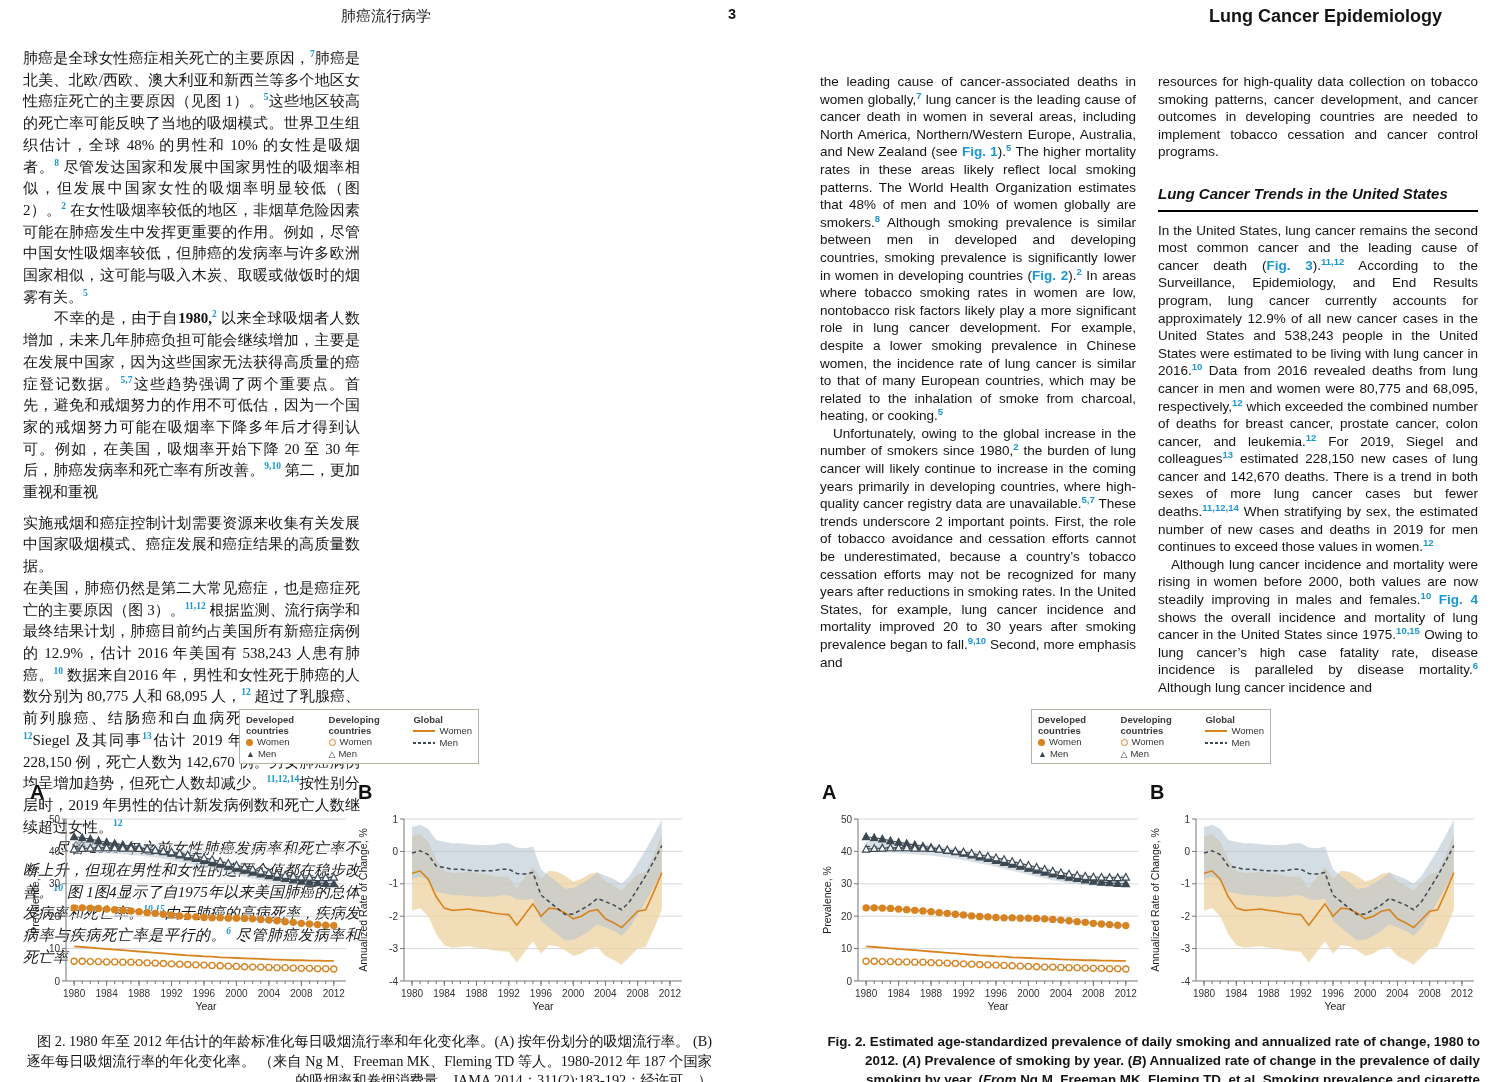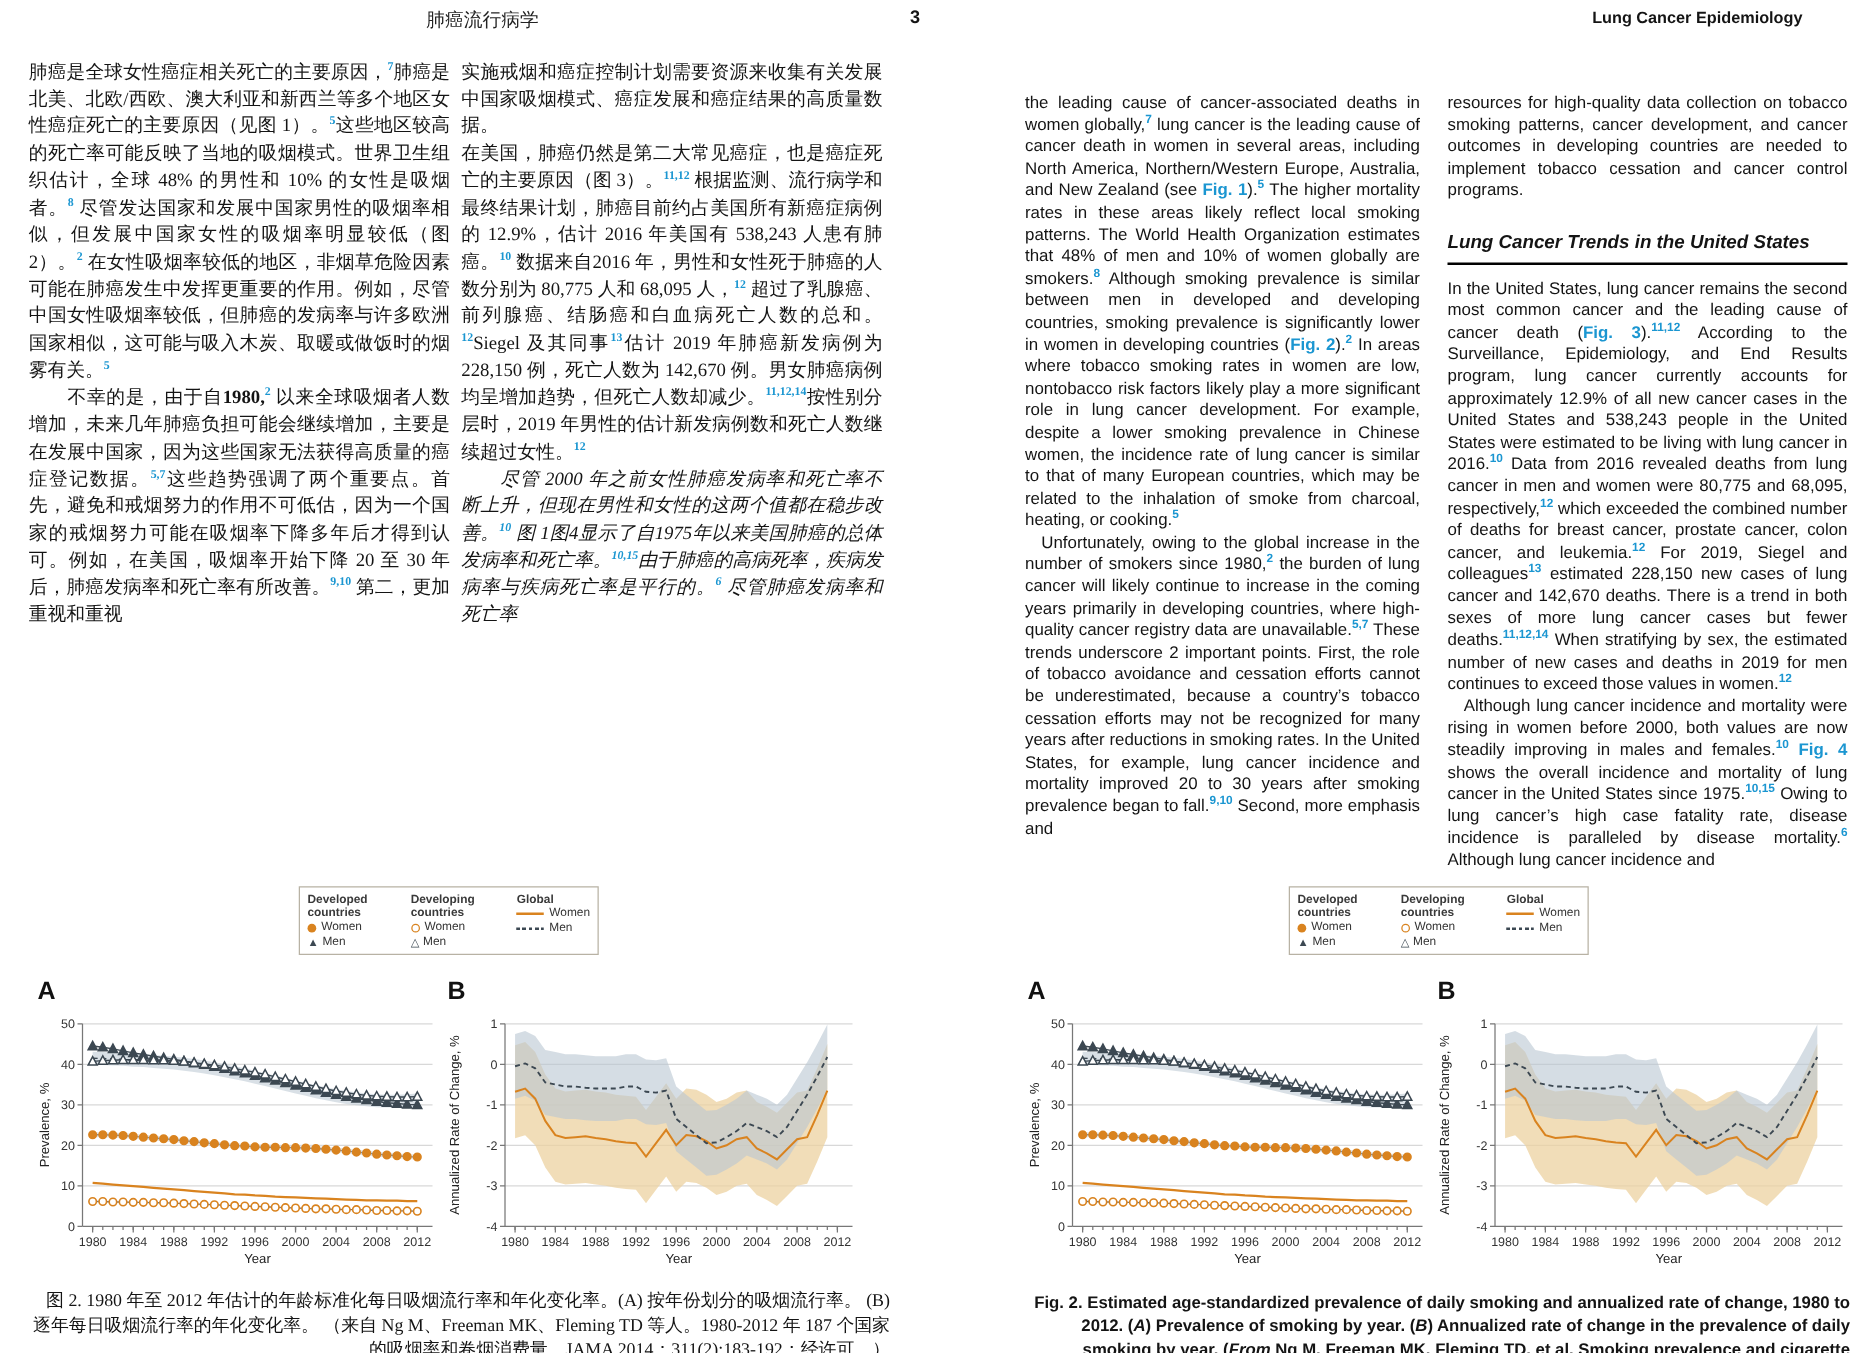--- a/index.html
+++ b/index.html
@@ -12,25 +12,25 @@
   html,body{margin:0;padding:0;background:#fff;width:1492px;height:1082px;overflow:hidden;}
   body{font-family:"Liberation Sans", sans-serif;color:var(--ink);}
   .page{position:absolute;top:0;width:746px;height:1082px;background:#fff;}
   .page-left{left:0;}
   .page-right{left:746px;}
 
   
   .rh-zh{position:absolute;top:7px;left:0;right:0;text-align:center;
          font-family:"Liberation Serif","DejaVu Serif",serif;font-size:15px;color:#222;margin-left:26px;}
   .pnum{position:absolute;top:6px;right:10px;font-weight:bold;font-size:14.5px;}
-  .rh-en{position:absolute;top:6px;right:50px;font-weight:bold;font-size:13px;}
+  .rh-en{position:absolute;top:6px;right:50px;font-weight:bold;font-size:18px;}
 
   
   .cols{position:absolute;top:48px;display:flex;}
-  .cols-zh{left:23px;width:683px;gap:9px;}
+  .cols-zh{left:23px;width:683px;gap:9px;flex-direction:column;}
   .cols-en{left:74px;width:658px;gap:22px;margin-top:25px;}
   .col{flex:0 0 auto;}
   .cols-zh .col{width:337px;}
   .cols-en .col1{width:316px;} .cols-en .col2{width:320px;}
 
   .zh{font-family:"Liberation Serif","DejaVu Serif",serif;font-size:15px;line-height:21.7px;}
   .en{font-size:13.5px;line-height:17.6px;}
   p.para{margin:0;text-align:justify;}
   .ind-zh{text-indent:31px;}
   .ind-en{text-indent:13px;}

